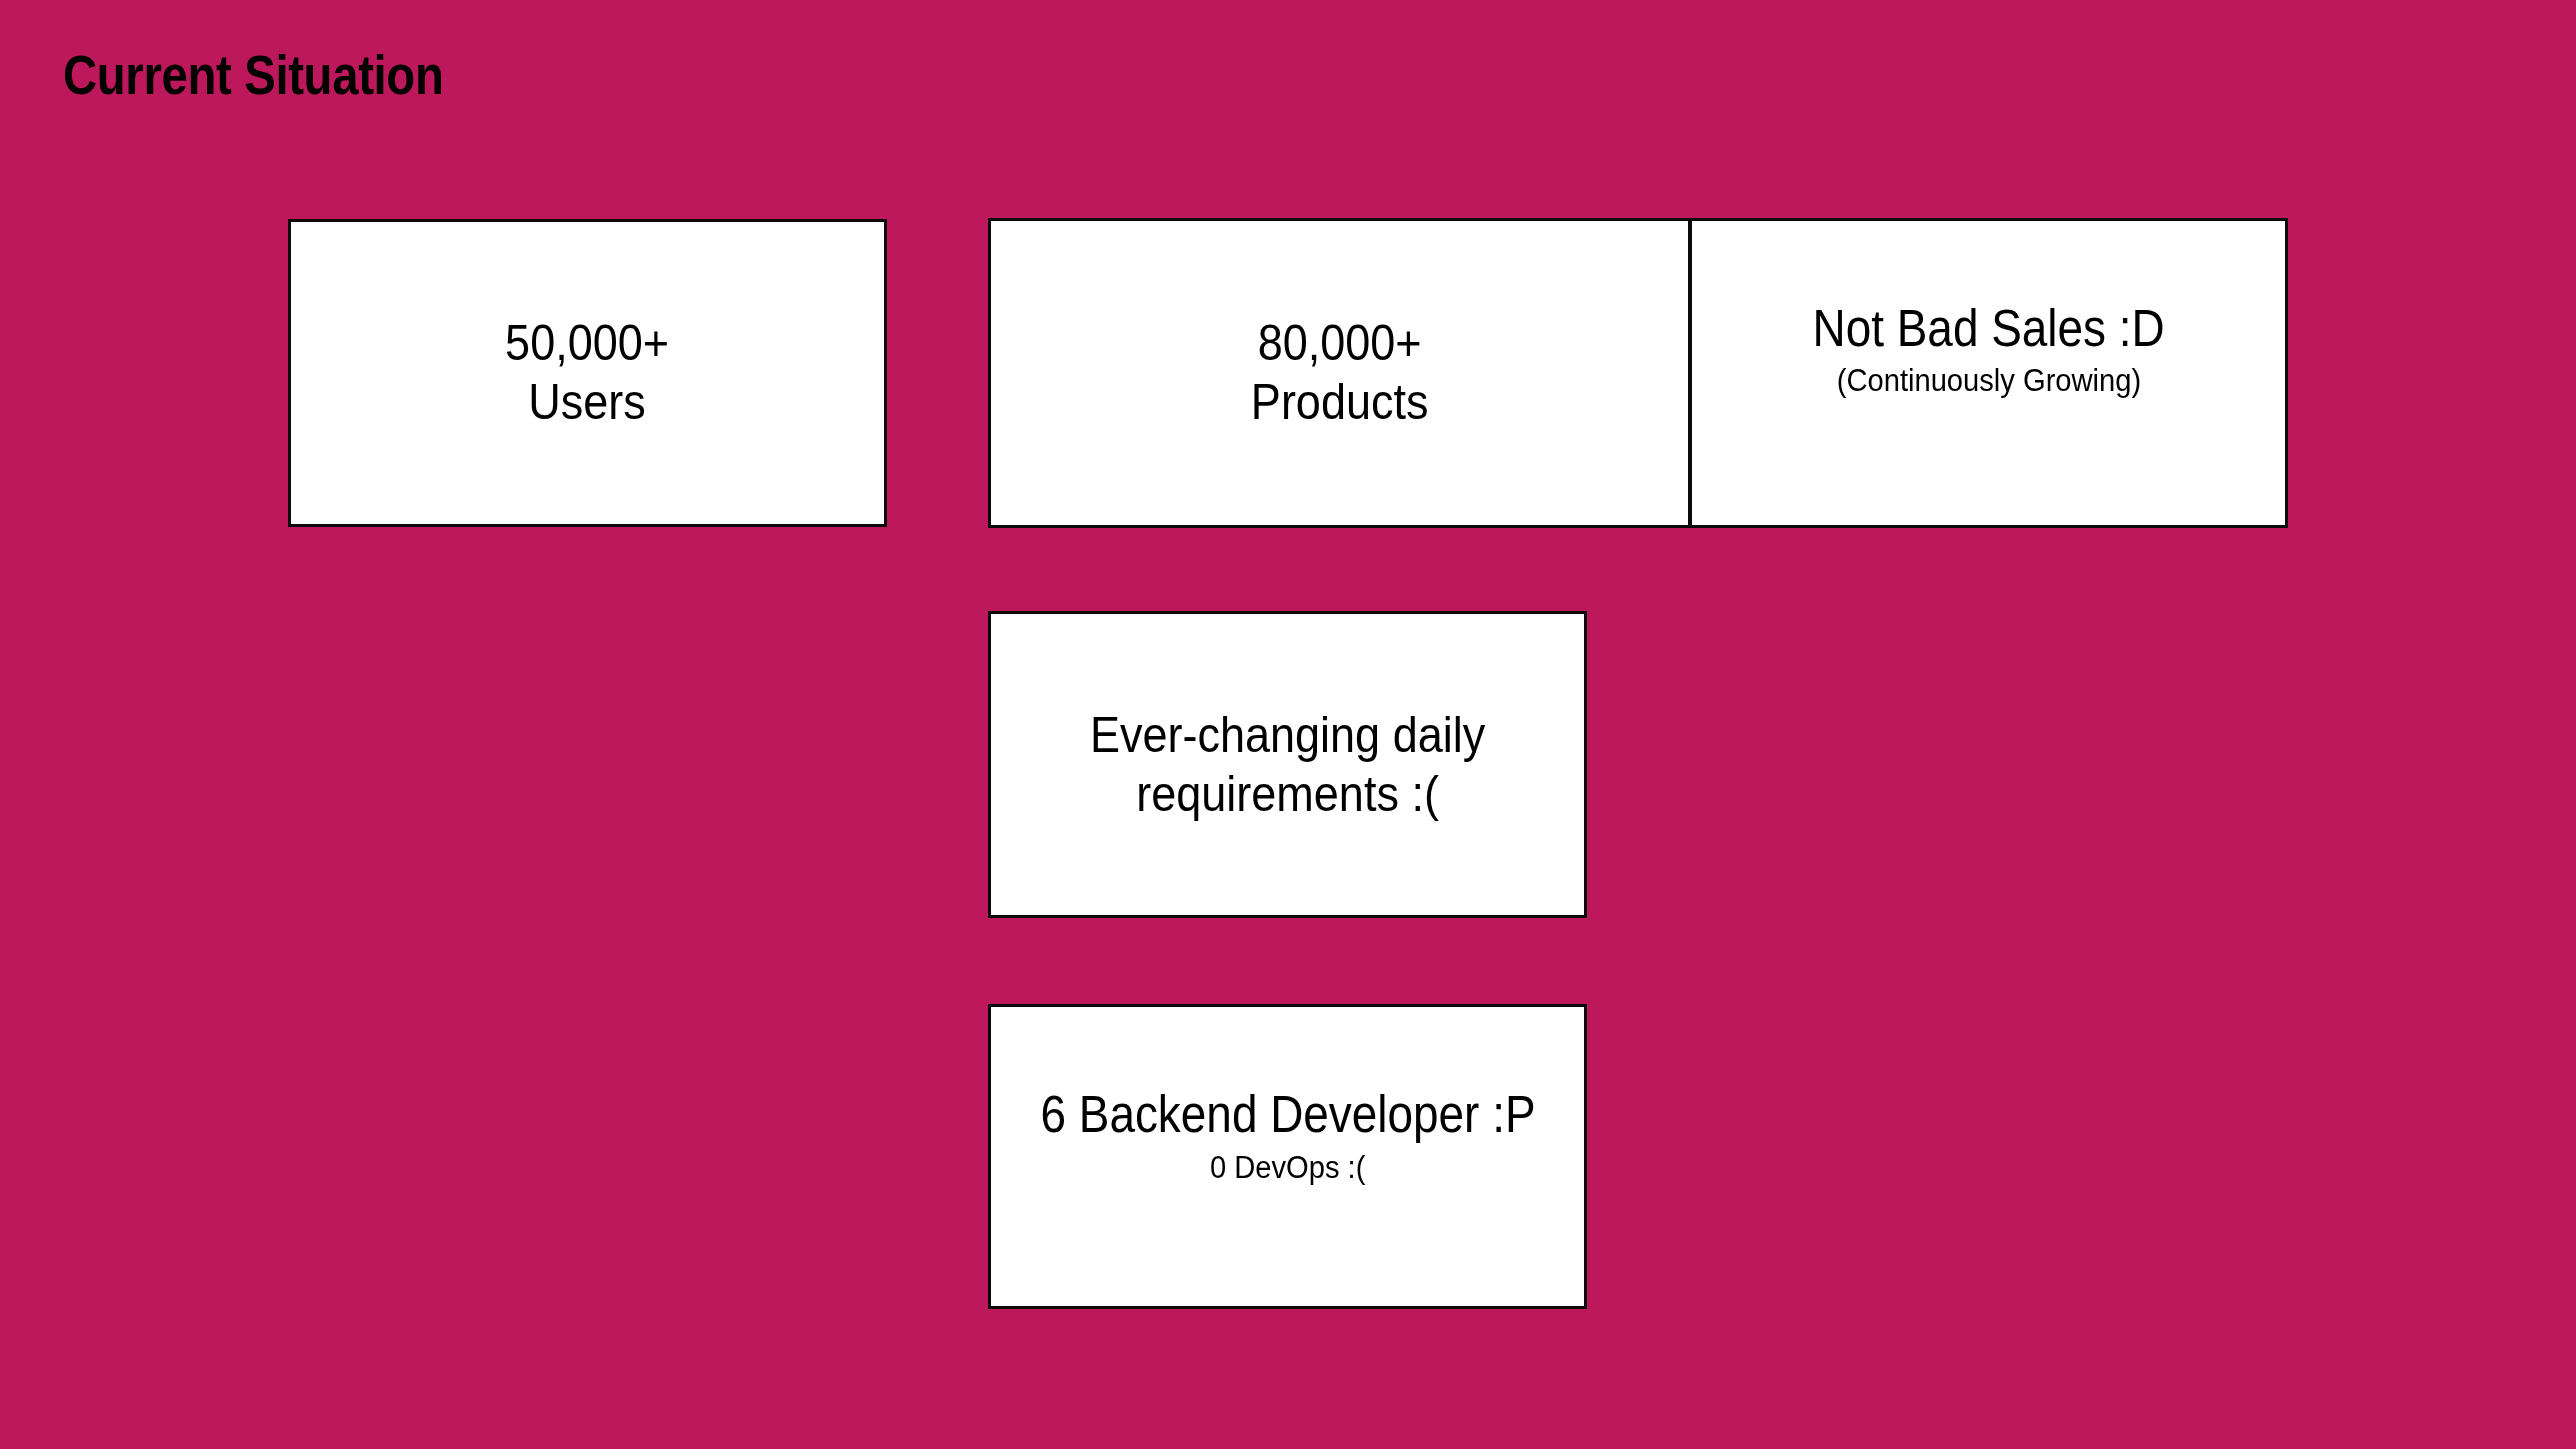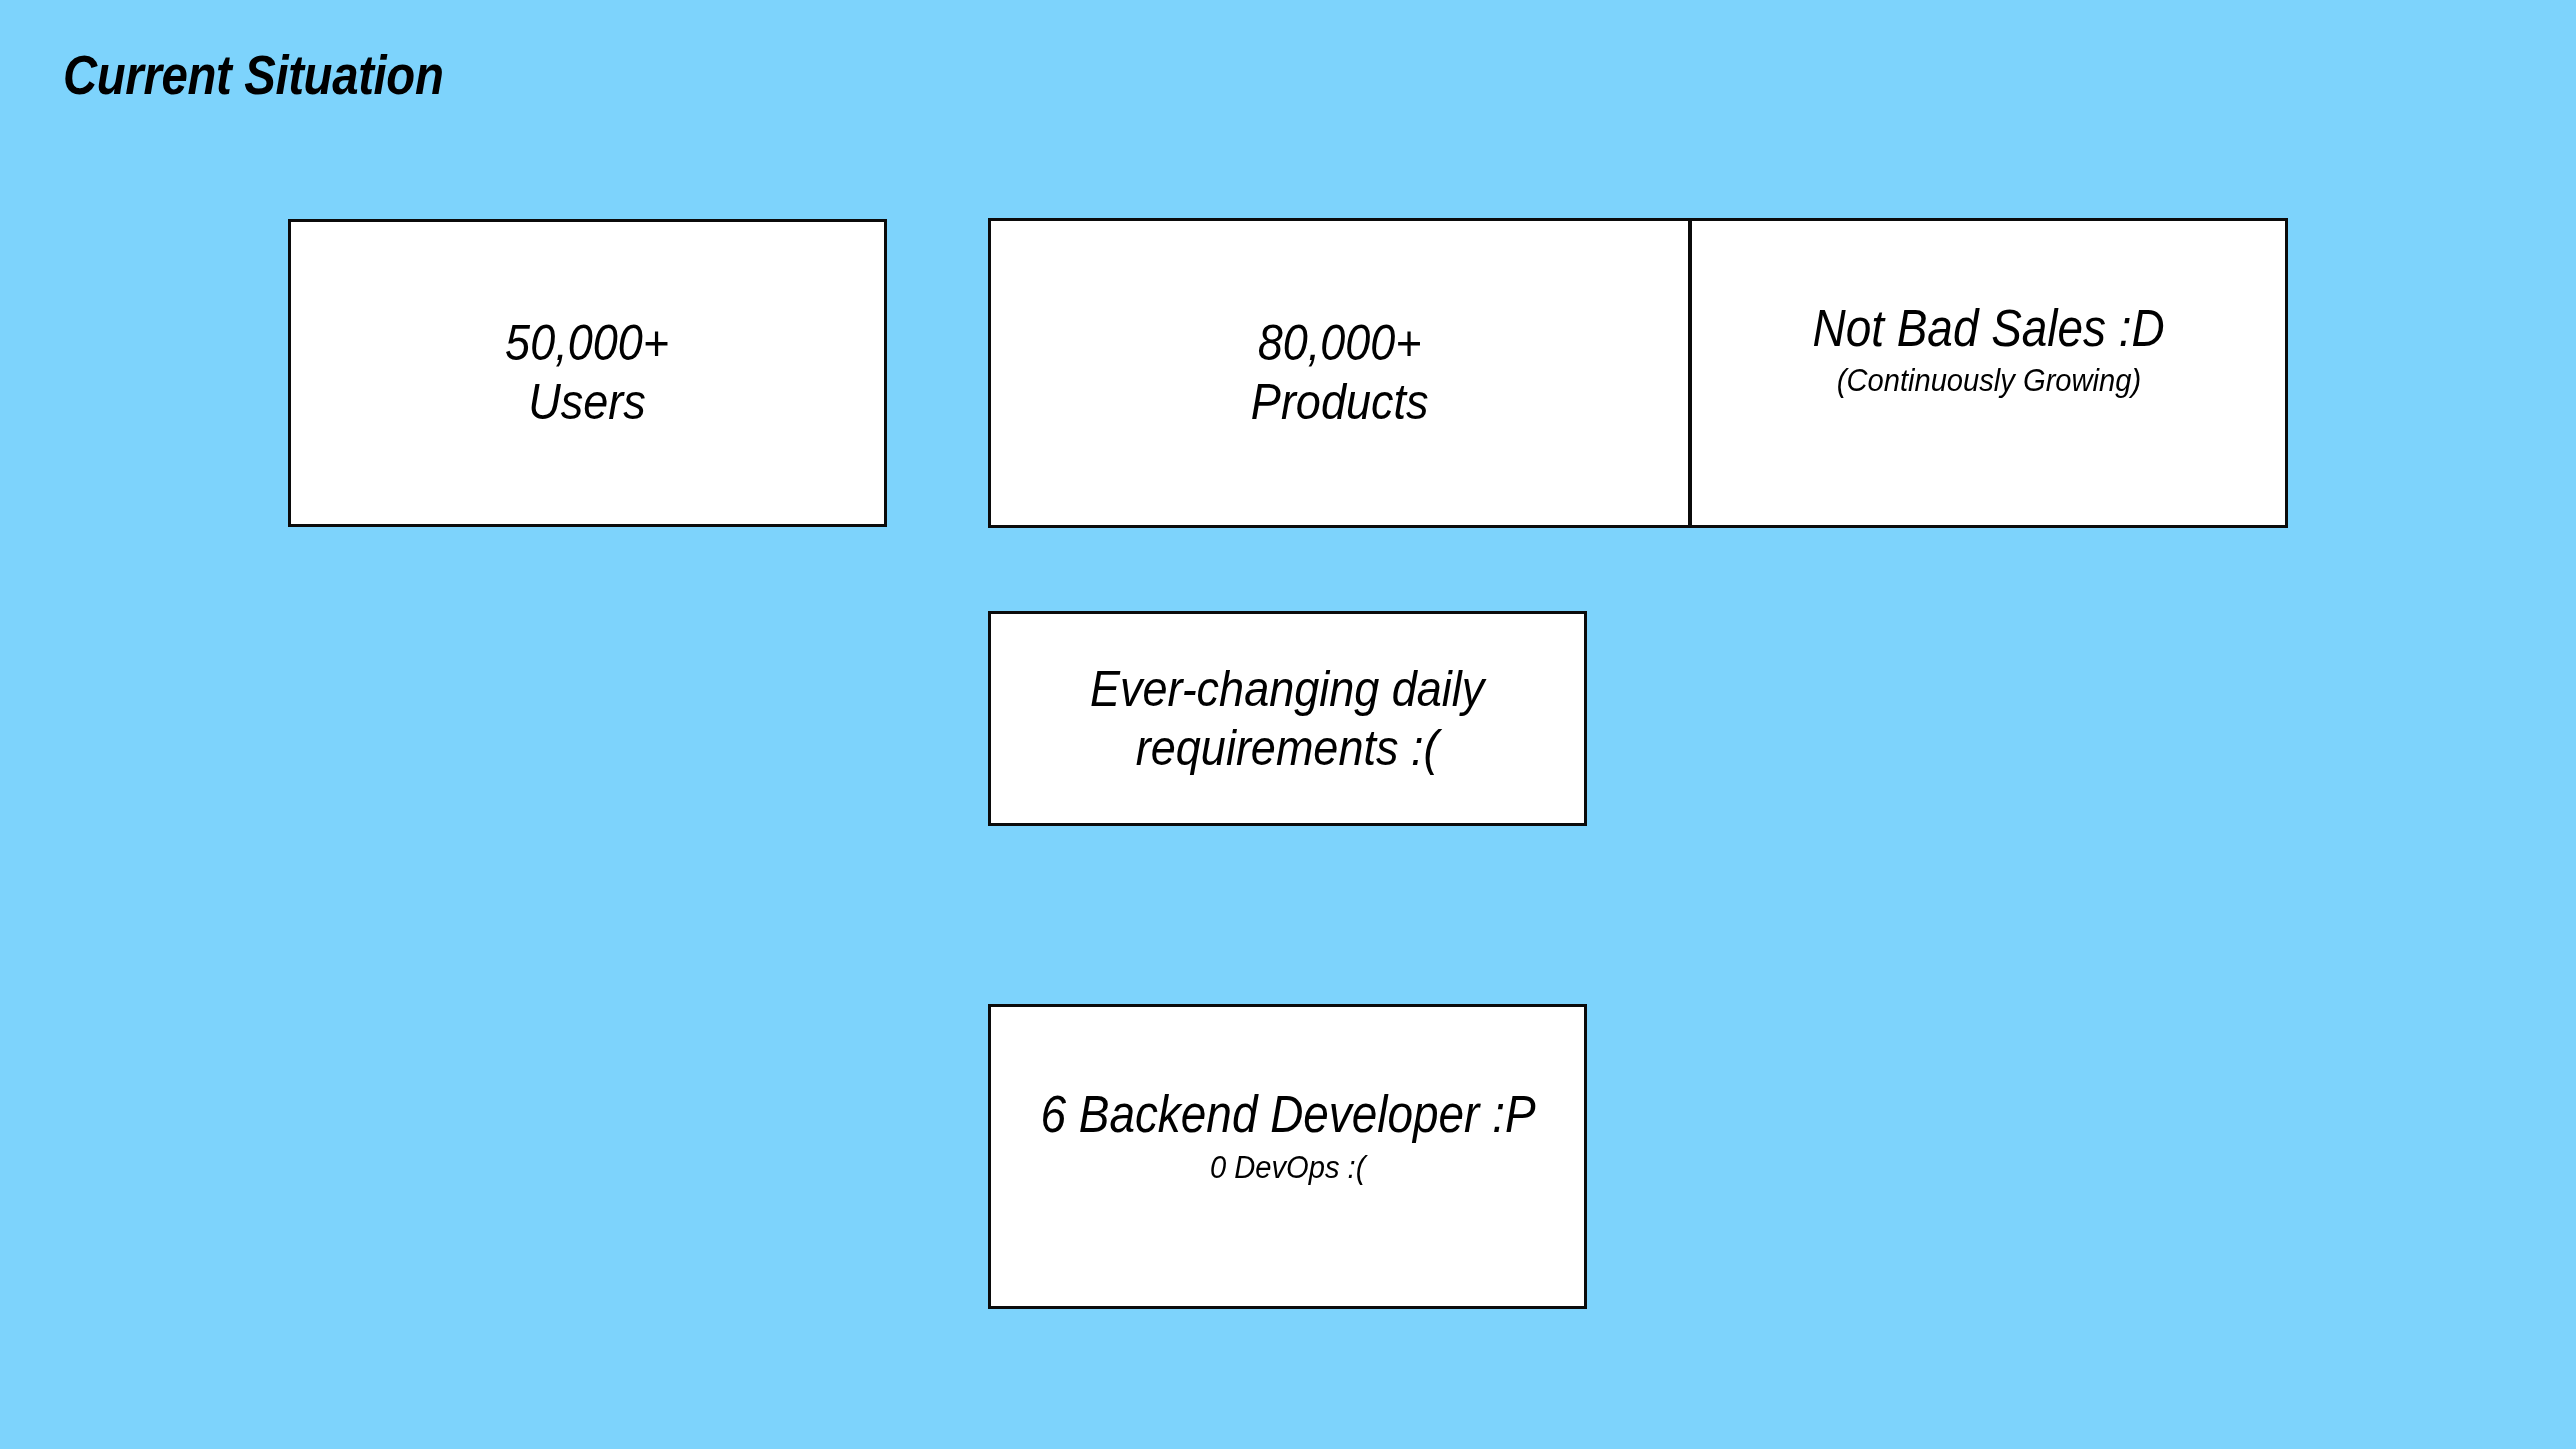--- a/index.html
+++ b/index.html
@@ -13,22 +13,21 @@
     position: relative;
     overflow: hidden;
     font-family: "Liberation Sans", sans-serif;
     color: #000000;
     -webkit-font-smoothing: antialiased;
   }
 
   #slide {
     position: absolute;
     inset: 0;
-    background: #7dd3fc;
-    font-style: italic;
+    background: #be185d;
   }
 
   
   #slide-title {
     position: absolute;
     left: 63px;
     top: 43px;
     font-size: 55px;
     line-height: 1.18;
     font-weight: 700;
@@ -78,21 +77,21 @@
   }
 
   
   .card.offset-up .card-inner { transform: translateY(-24px); }
   .card.offset-up2 .card-inner { transform: translateY(-20.6px); }
 
   
   #card-users        { left: 288px;  top: 219px;  width: 599px; height: 308px; justify-content: center; }
   #card-products     { left: 988px; top: 218px;  width: 703px; height: 310px; }
   #card-sales        { left: 1689px; top: 218px;  width: 599px; height: 310px; }
-  #card-requirements { left: 988px; top: 611px;  width: 599px; height: 215px; }
+  #card-requirements { left: 988px; top: 611px;  width: 599px; height: 307px; }
   #card-team         { left: 988px; top: 1004px; width: 599px; height: 305px; }
 
   #card-sales .card-primary { font-size: 51px; }
   #card-team  .card-primary { font-size: 51px; }
 </style>
 </head>
 <body>
 
 <div id="slide">
 

